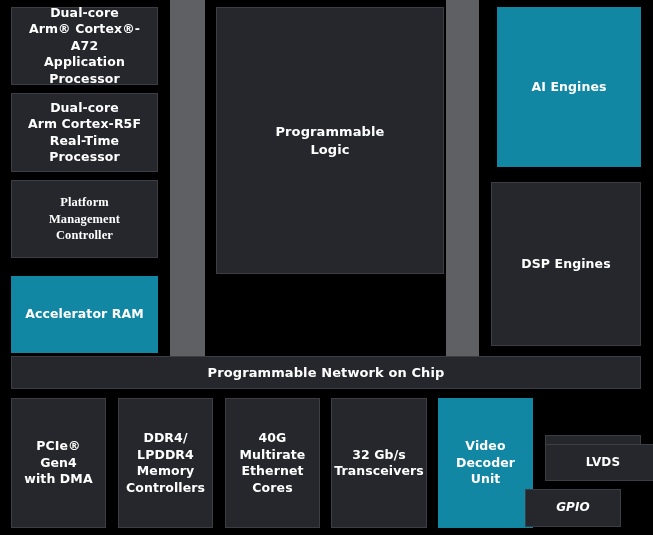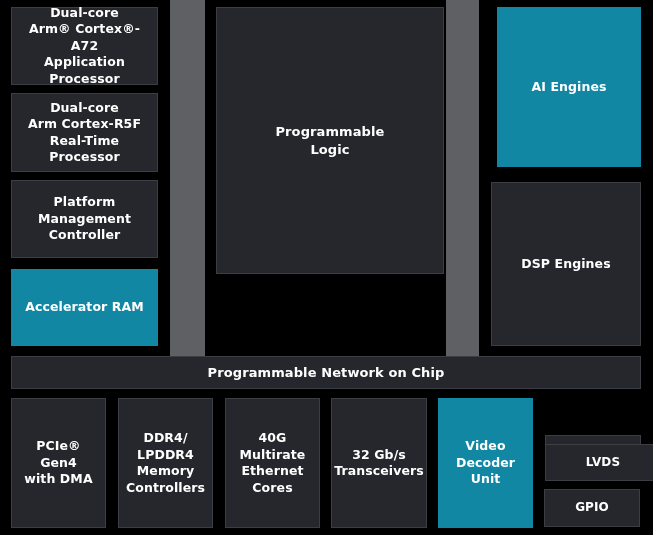--- a/index.html
+++ b/index.html
@@ -66,27 +66,27 @@
 Arm® Cortex®-A72
 Application Processor</span>
   </div>
 
   <div class="blk" style="left:11px; top:93px; width:147px; height:79px;">
     <span class="lbl">Dual-core
 Arm Cortex-R5F
 Real-Time Processor</span>
   </div>
 
-  <div class="blk" style="left:11px; top:180px; width:147px; height:78px;">
+  <div class="blk" style="left:11px; top:180px; width:147px; height:78px;font-family:Liberation Serif, serif;">
     <span class="lbl">Platform
 Management
 Controller</span>
   </div>
 
-  <div class="blk teal" style="left:11px; top:269px; width:147px; height:77px;">
+  <div class="blk teal" style="left:11px; top:276px; width:147px; height:77px;">
     <span class="lbl">Accelerator RAM</span>
   </div>
 
   <div class="blk bar" style="left:170px; top:0px; width:35px; height:356px;">
     <span class="lbl"></span>
   </div>
 
   <div class="blk pl" style="left:216px; top:7px; width:228px; height:267px;">
     <span class="lbl">Programmable
 Logic</span>
@@ -139,17 +139,17 @@
   </div>
 
   <div class="blk small" style="left:545px; top:400px; width:96px; height:36px;margin-top:35px;">
     <span class="lbl">MIPI</span>
   </div>
 
   <div class="blk small" style="left:545px; top:444px; width:116px; height:37px;">
     <span class="lbl">LVDS</span>
   </div>
 
-  <div class="blk small" style="left:544px; top:489px; width:96px; height:38px;">
+  <div class="blk small" style="left:525px; top:489px; width:96px; height:38px;font-style:italic;">
     <span class="lbl">GPIO</span>
   </div>
 
 </div>
 
 </body></html>

